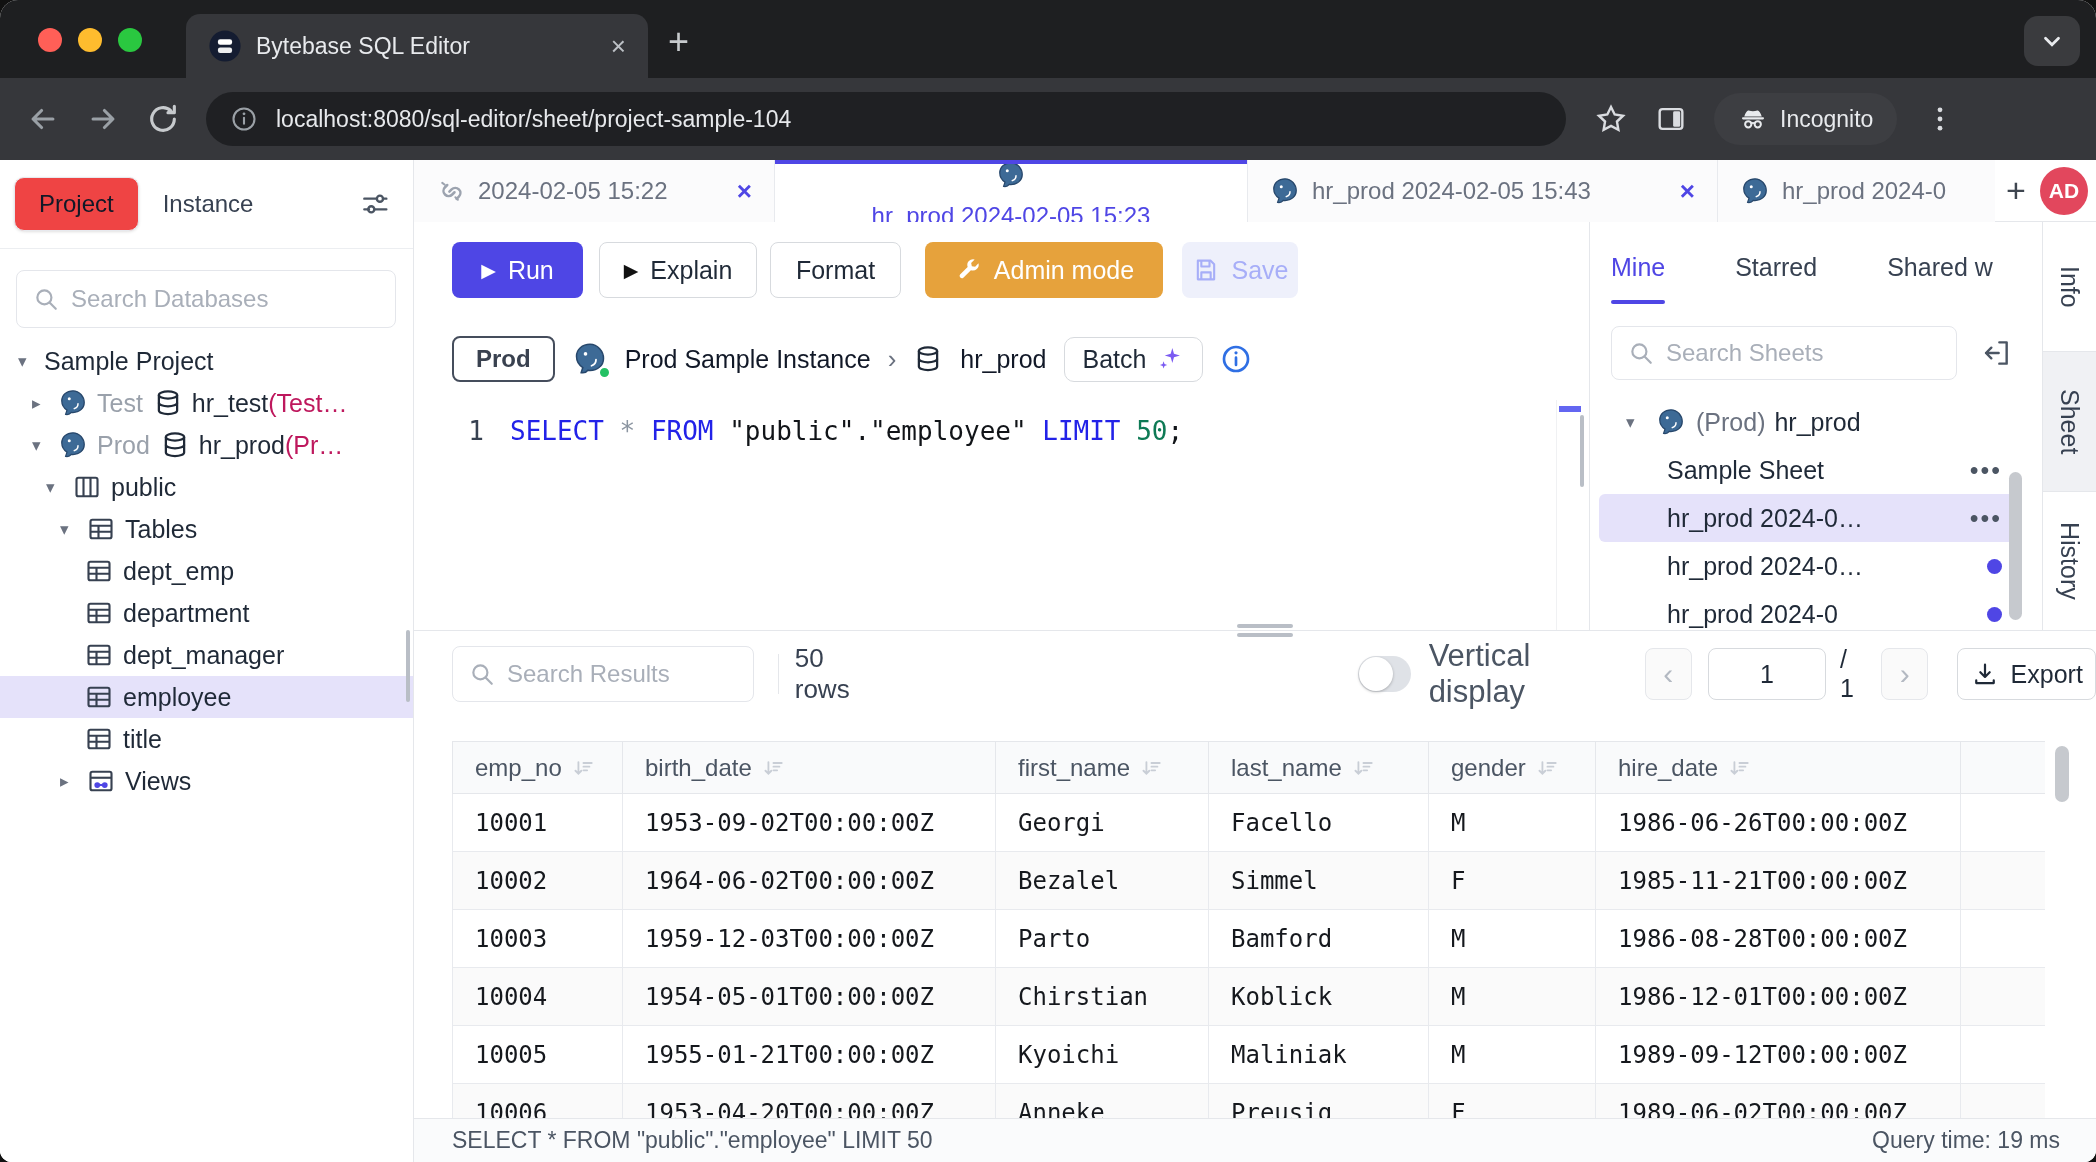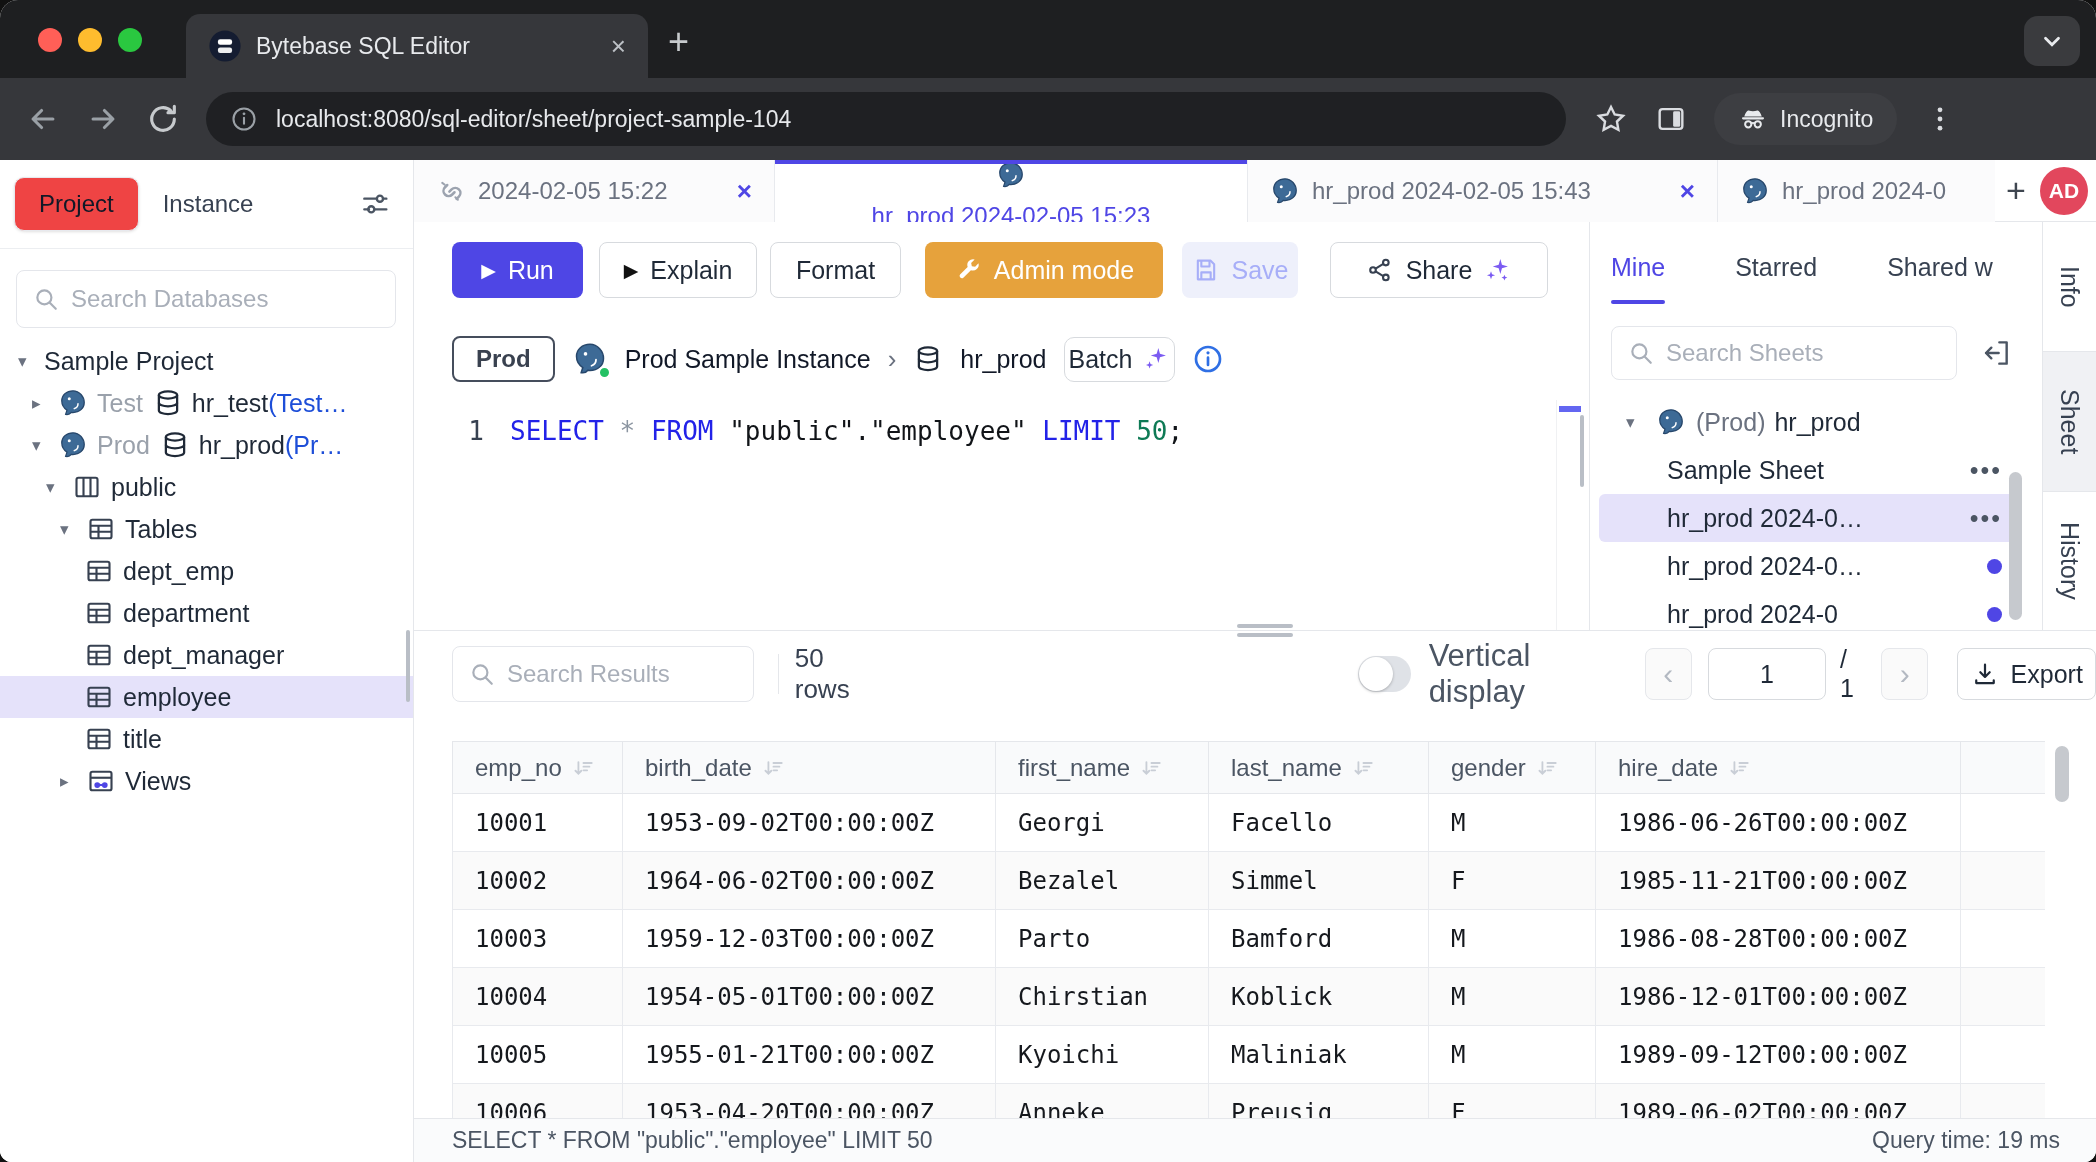--- a/index.html
+++ b/index.html
@@ -40,21 +40,21 @@
   .searchbox input { border:none; outline:none; font-size:24px; color:#1f2937; width:100%; font-family:"Liberation Sans",sans-serif; background:transparent; }
   .searchbox input::placeholder { color:#a9afb9; }
   .sb-search { left:16px; top:110px; width:380px; height:58px; }
   .tree { position:absolute; left:0; top:180px; width:100%; }
   .tree-row { display:flex; align-items:center; height:42px; font-size:25px; color:#1f2937; white-space:nowrap; overflow:hidden; }
   .tree-row.selected { background:#e5e2fa; }
   .caret { width:26px; font-size:17px; color:#6b7280; flex:0 0 auto; }
   .tree-ic { width:30px; height:30px; margin-right:9px; flex:0 0 auto; }
   .tree-ic svg,.favicon svg,.sb-filter svg,.nav-ic svg { width:100%; height:100%; display:block; }
   .env-lbl { color:#9aa1ab; margin-right:10px; }
-  .suffix { color:#1d4ed8; }
+  .suffix { color:#be185d; }
   .sb-handle { position:absolute; right:-6px; top:470px; display:flex; gap:5px; }
   .sb-handle i, .vhandle i { display:block; width:4px; height:72px; background:#b9bec6; border-radius:2px; }
 
   
   .main { position:absolute; left:414px; top:0; width:1682px; height:1002px; }
 
   
   .tabstrip { position:absolute; left:0; top:0; width:100%; height:62px; border-bottom:1px solid #e5e7eb; display:flex; background:#fff; }
   .etab { height:62px; display:flex; align-items:center; gap:12px; padding:0 22px; border-right:1px solid #e8eaee; background:#fbfbfc; font-size:24px; color:#6b7280; overflow:hidden; position:relative; }
   .etab:nth-child(1){width:361px}.etab:nth-child(2){width:473px}.etab:nth-child(3){width:470px}.etab:nth-child(4){width:277px;border-right:none}
@@ -78,21 +78,21 @@
   .btn-share { margin-left:32px; width:218px; border:1px solid #d7dade; color:#1f2937; background:#fff; }
   .play { font-size:19px; }
   .bicon { width:28px; height:28px; } .bicon svg{width:100%;height:100%}
   .breadcrumb { position:absolute; left:0; top:96px; width:100%; height:82px; display:flex; align-items:center; gap:17px; padding-left:38px; }
   .env-badge { border:2.5px solid #454d5c; border-radius:8px; color:#39414f; font-size:24px; font-weight:600; padding:7px 22px; }
   .pg-wrap { position:relative; width:36px; height:36px; }
   .pg-wrap .gdot { position:absolute; right:-3px; bottom:-2px; width:13px; height:13px; background:#24c164; border:2px solid #fff; border-radius:50%; }
   .crumb-txt { font-size:25px; color:#111827; }
   .crumb-sep { font-size:26px; color:#6b7280; }
   .db-ic { width:30px; height:30px; } .db-ic svg{width:100%;height:100%}
-  .batch-pill { display:flex; align-items:center; gap:10px; border:1px solid #d7dade; border-radius:10px; padding:7px 4px; font-size:25px; color:#1f2937; }
+  .batch-pill { display:flex; align-items:center; gap:10px; border:1px solid #d7dade; border-radius:10px; padding:7px 18px; font-size:25px; color:#1f2937; }
   .info-ic { width:32px; height:32px; } .info-ic svg{width:100%;height:100%}
   .code-area { position:absolute; left:0; top:178px; width:100%; height:230px; font-family:"DejaVu Sans Mono", monospace; font-size:26px; }
   .code-line { display:flex; padding-top:16px; }
   .ln { width:96px; text-align:right; color:#374151; padding-right:26px; flex:0 0 auto; }
   .tok-kw{color:#2222e8} .tok-op{color:#8b95a1} .tok-num{color:#0e7a55} .tok-id,.tok-plain{color:#111418}
   .minimap { position:absolute; left:1142px; top:178px; width:27px; height:230px; border-left:1px solid #f0f1f3; }
   .minimap i { position:absolute; left:2px; top:6px; width:22px; height:6px; background:#6366f1; display:block; }
   .vhandle { position:absolute; display:flex; gap:5px; }
   .vh-editor { left:1166px; top:255px; }
 
@@ -460,38 +460,20 @@
             <span>Admin mode</span>
           </div>
           <div class="btn btn-save">
             <span class="bicon">
               <svg viewBox="0 0 24 24" fill="none" stroke="#a7aef8" stroke-width="1.8" stroke-linejoin="round">
                   <path d="M5 4h11l3 3v13H5z"></path>
                   <path d="M8 4v5h7V4M8 20v-6h8v6"></path>
                 </svg>
             </span>
             <span>Save</span>
-          </div>
-          <div class="btn btn-share">
-            <span class="bicon">
-              <svg viewBox="0 0 24 24" fill="none" stroke="#374151" stroke-width="1.8">
-                  <circle cx="6" cy="12" r="2.4"></circle>
-                  <circle cx="17" cy="5.6" r="2.4"></circle>
-                  <circle cx="17" cy="18.4" r="2.4"></circle>
-                  <path d="M8.2 10.8l6.6-4M8.2 13.2l6.6 4"></path>
-                </svg>
-            </span>
-            <span>Share</span>
-            <span class="bicon">
-              <svg viewBox="0 0 24 24" fill="#7b5bf2">
-                  <path d="M14 2.5l1.4 5.1 5.1 1.4-5.1 1.4L14 15.5l-1.4-5.1L7.5 9l5.1-1.4z"></path>
-                  <path d="M6 13l.9 2.6L9.5 16.5 6.9 17.4 6 20l-.9-2.6L2.5 16.5l2.6-.9z"></path>
-                  <path d="M17.5 16l.7 1.8 1.8.7-1.8.7-.7 1.8-.7-1.8-1.8-.7 1.8-.7z"></path>
-                </svg>
-            </span>
           </div>
         </div>
 
         <div class="breadcrumb">
           <span class="env-badge">Prod</span>
           <span class="pg-wrap">
             <svg viewBox="0 0 24 24" width="36" height="36">
                 <path d="M12 2.2C6.8 2.2 3 5.6 3 10.2c0 3.2 1.7 5.9 4.2 7.5l-1.1 3.4c2.2.4 3.7-.5 4.5-1.6.5.1.9.1 1.4.1 5.2 0 9-3.4 9-8S17.2 2.2 12 2.2z" fill="#3d6a96" stroke="#27476b"></path>
                 <circle cx="9" cy="8.6" r="1.2" fill="#fff"></circle>
                 <path d="M13 16.5c1.5-.5 3-1.8 3-4" stroke="#fff" stroke-width="1.2" fill="none" stroke-linecap="round"></path>

